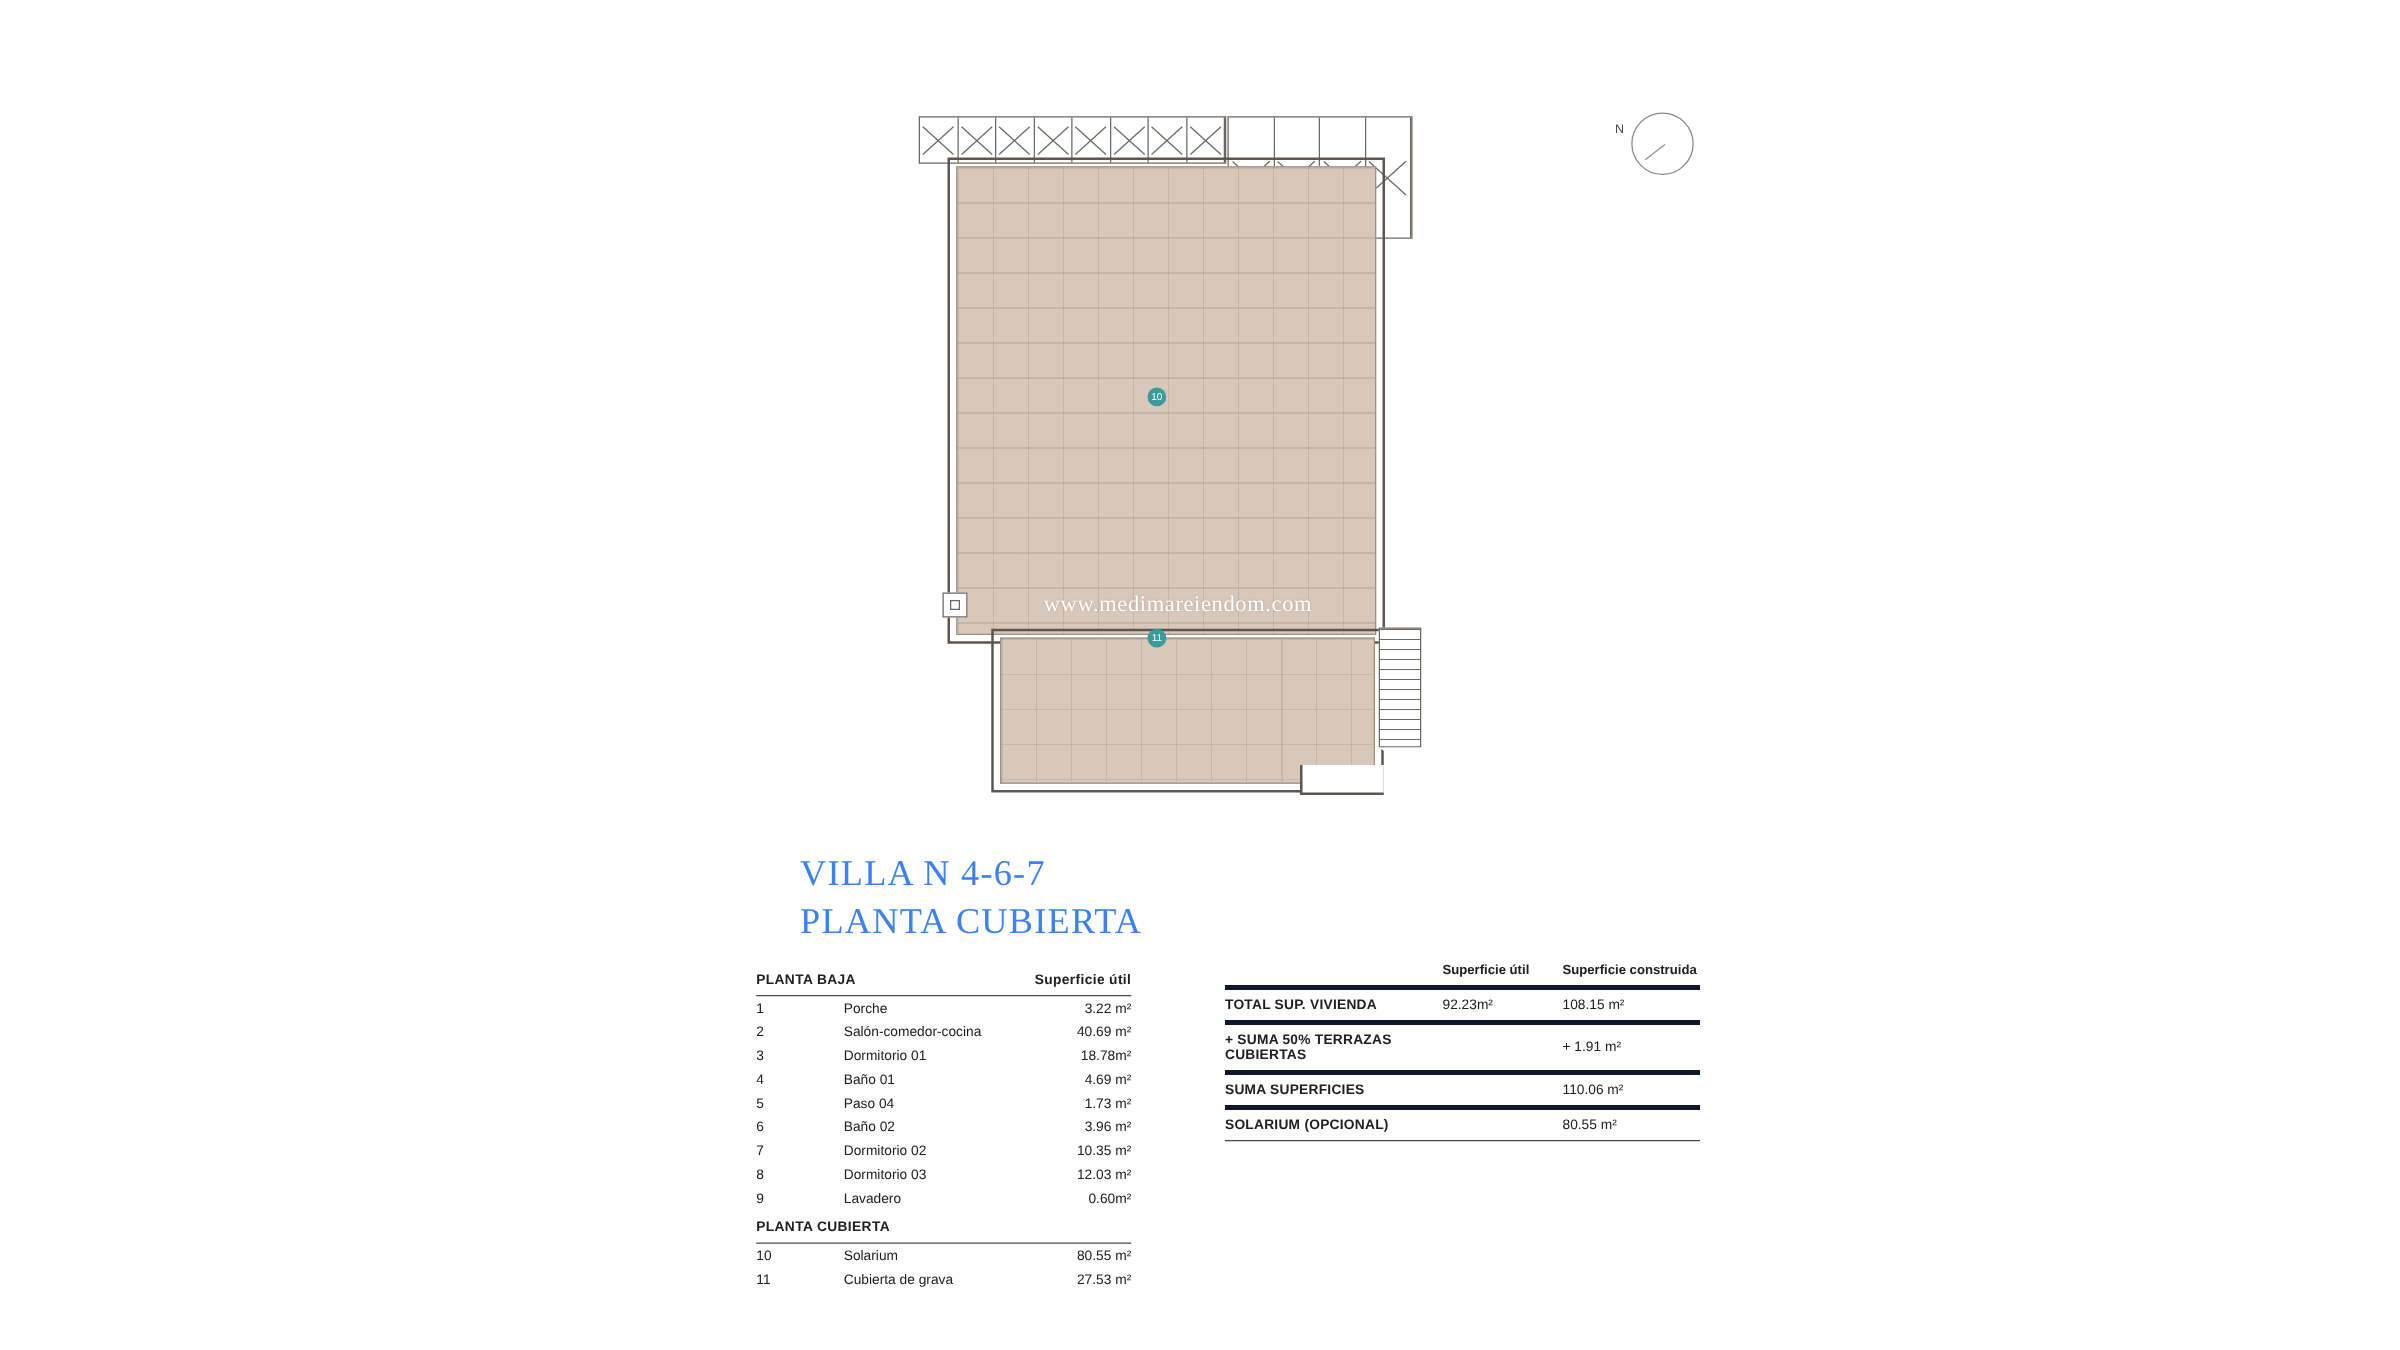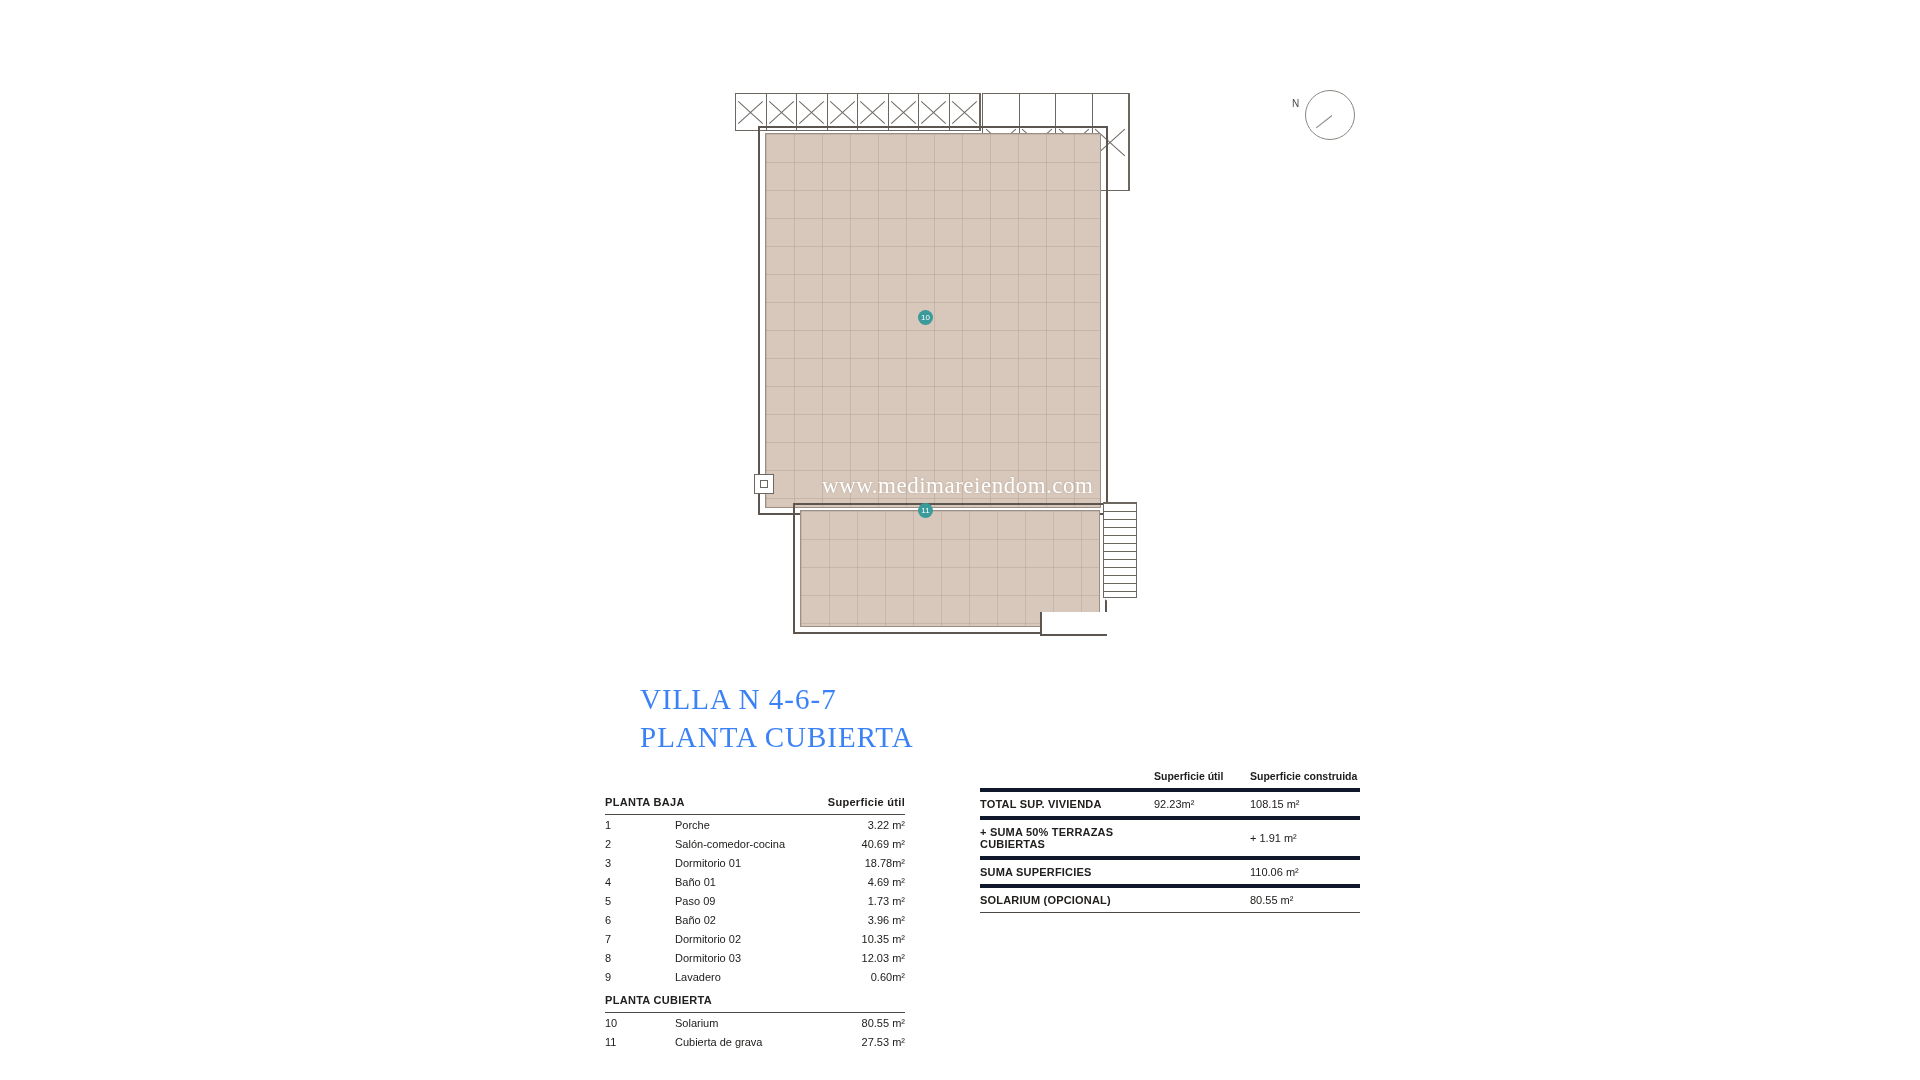--- a/index.html
+++ b/index.html
@@ -192,24 +192,24 @@
     font-size: 8px;
     line-height: 15px;
     text-align: center;
     font-family: "Liberation Sans", sans-serif;
   }
   .marker-10 { left: 188px; top: 225px; }
   .marker-11 { left: 188px; top: 418px; }
 
   .watermark {
     position: absolute;
-    left: 92px;
+    left: 105px;
     top: 388px;
     font-family: "Liberation Serif", serif;
-    font-size: 23px;
+    font-size: 18px;
     color: #ffffff;
     letter-spacing: .5px;
     white-space: nowrap;
     text-shadow: 0 0 2px rgba(120,105,95,.35);
   }
 
   
   .compass {
     position: absolute;
     left: 1305px;
@@ -249,21 +249,21 @@
   .title-line {
     font-size: 29px;
     letter-spacing: 1px;
     line-height: 38px;
   }
 
   
   .table-left {
     position: absolute;
     left: 605px;
-    top: 796px;
+    top: 778px;
     width: 300px;
     font-size: 11px;
     color: #22201e;
   }
   .table-right {
     position: absolute;
     left: 980px;
     top: 770px;
     width: 380px;
     font-size: 11px;
@@ -403,21 +403,21 @@
       <span class="name">Dormitorio 01</span>
       <span class="area">18.78m²</span>
     </div>
     <div class="row">
       <span class="num">4</span>
       <span class="name">Baño 01</span>
       <span class="area">4.69 m²</span>
     </div>
     <div class="row">
       <span class="num">5</span>
-      <span class="name">Paso 09</span>
+      <span class="name">Paso 04</span>
       <span class="area">1.73 m²</span>
     </div>
     <div class="row">
       <span class="num">6</span>
       <span class="name">Baño 02</span>
       <span class="area">3.96 m²</span>
     </div>
     <div class="row">
       <span class="num">7</span>
       <span class="name">Dormitorio 02</span>

